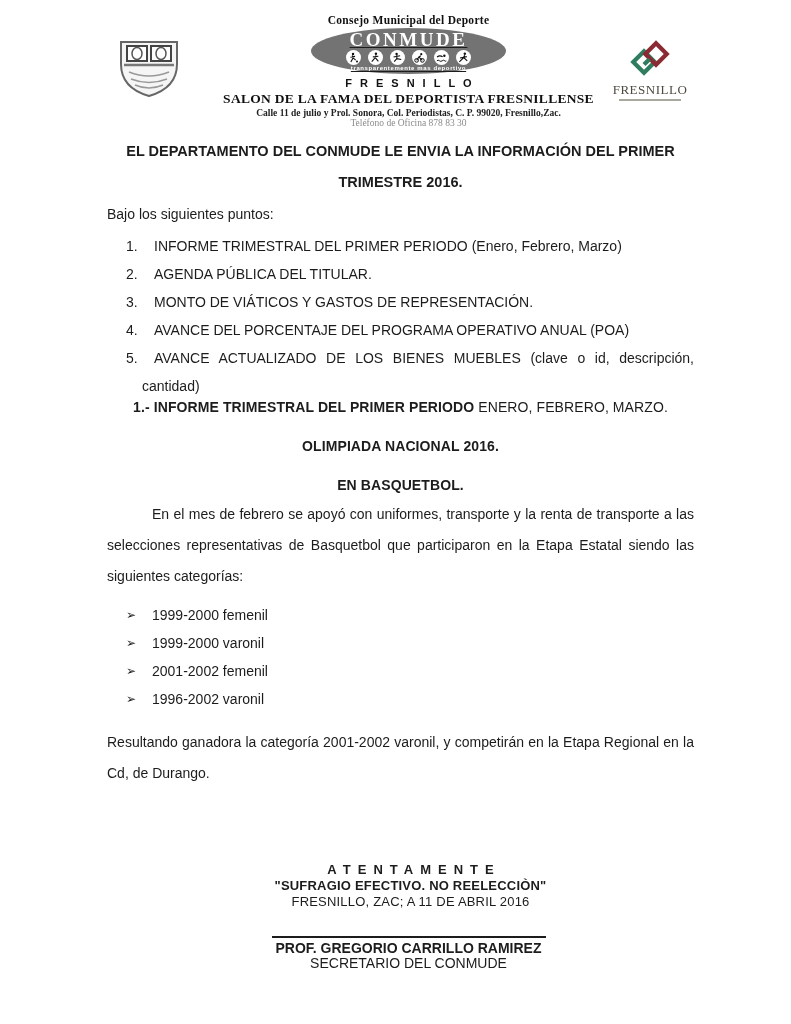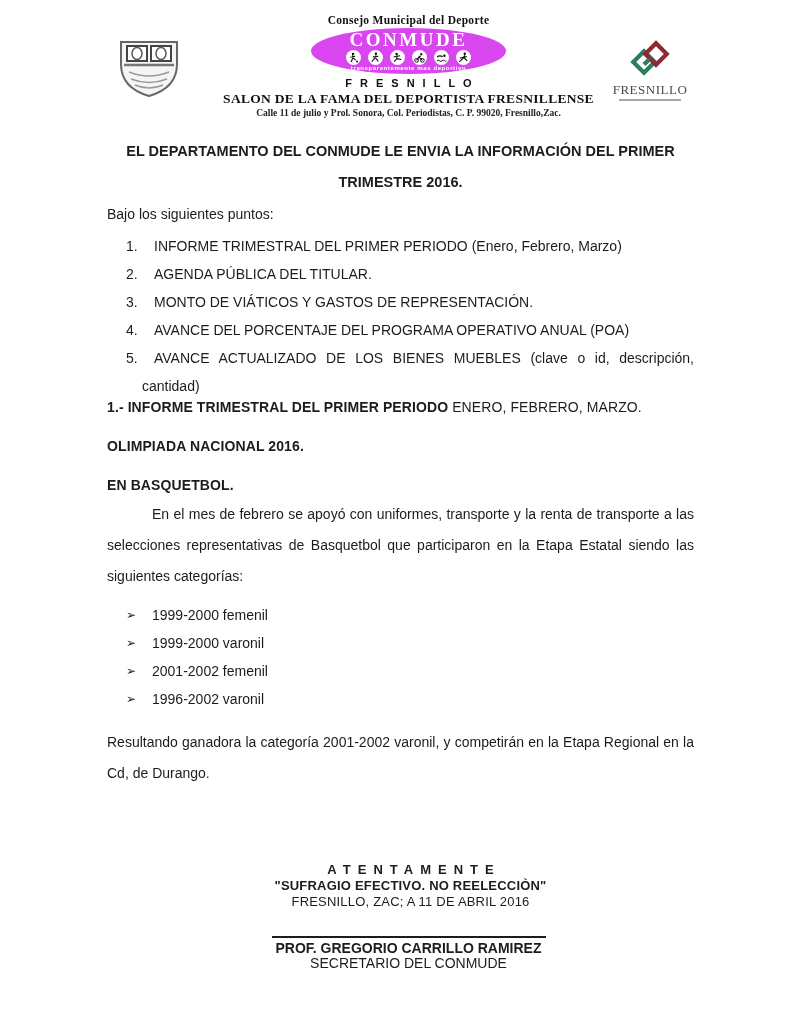--- a/index.html
+++ b/index.html
@@ -15,21 +15,21 @@
   .letterhead { position:absolute; top:0; left:0; right:0; height:130px; }
   .crest { position:absolute; left:117px; top:38px; }
   .center-col {
     position:absolute; left:50%; top:14px; transform:translateX(-50%);
     width:460px; text-align:center;
     font-family:"Liberation Serif","DejaVu Serif",serif;
   }
   .org-line { font-weight:bold; font-size:11.5px; letter-spacing:.3px; color:#111; }
   .oval {
     width:195px; height:46px; margin:2px auto 0; border-radius:50%;
-    background:#d946ef; box-sizing:border-box; padding-top:3px;
+    background:#737373; box-sizing:border-box; padding-top:3px;text-decoration:underline;
   }
   .conmude-name {
     color:#fff; font-weight:bold; font-size:19px; line-height:18px;
     letter-spacing:2.5px; font-family:"Liberation Serif","DejaVu Serif",serif;
   }
   .icons-row { display:flex; justify-content:center; gap:7px; margin-top:1px; height:15px; }
   .icon-circle {
     width:15px; height:15px; border-radius:50%; background:#fff;
     display:flex; align-items:center; justify-content:center; flex:0 0 auto;
   }
@@ -50,21 +50,21 @@
 
   
   .doc-body { position:absolute; left:107px; top:132px; width:587px; font-size:14px; }
   .doc-title { font-weight:bold; font-size:14.5px; line-height:31px; text-align:center; margin:4px 0 0; }
   .intro { line-height:28px; margin:2px 0 0; }
   ol.points { list-style:none; margin:4px 0 0; padding:0; }
   ol.points li { position:relative; padding-left:35px; text-indent:12px; line-height:28px; text-align:justify; }
   ol.points .num { position:absolute; left:19px; top:0; text-indent:0; }
   .sec-heading { font-size:14px; line-height:28px; margin:11px 0 0; font-weight:normal; }
   .sec-heading.first { margin-top:-7px; }
-  .sec-heading b, .sec-heading { letter-spacing:.1px; }
+  .sec-heading b, .sec-heading { letter-spacing:.1px;text-align:center; }
   .bold { font-weight:bold; }
   .para { line-height:31px; text-align:justify; margin:0; }
   .para.indent { text-indent:45px; }
   ul.cats { list-style:none; margin:9px 0 0; padding:0; }
   ul.cats li { position:relative; padding-left:45px; line-height:28px; }
   ul.cats .bullet { position:absolute; left:19px; top:0; font-family:"DejaVu Sans",sans-serif; font-size:12px; }
   .para.result { margin-top:14px; }
 
   
   .closing { position:absolute; top:862px; left:4px; right:0; text-align:center;
@@ -139,20 +139,21 @@
                 <path d="M1.2 9 L5.2 5 L8.4 8 M5.2 5 L6 3 M1.8 5.4 L8 4.2" stroke="#111" stroke-width="1" fill="none"></path>
               </svg>
           </span>
         </div>
         <div class="oval-tagline">transparentemente mas deportivo</div>
       </div>
 
       <div class="city-line">FRESNILLO</div>
       <div class="salon-line">SALON DE LA FAMA DEL DEPORTISTA FRESNILLENSE</div>
       <div class="address-line">Calle 11 de julio y Prol. Sonora, Col. Periodistas, C. P. 99020, Fresnillo,Zac.</div>
+      <div class="phone-line">Teléfono de Oficina 878 83 30</div>
     </div>
 
     <div class="fresnillo">
       <svg width="46" height="38" viewBox="0 0 46 38">
         <g fill="none" stroke-width="4.2">
           <rect x="-7.6" y="-7.6" width="15.2" height="15.2" transform="translate(17,22) rotate(45)" stroke="#2e7d5e"></rect>
           <rect x="-7.6" y="-7.6" width="15.2" height="15.2" transform="translate(29,14) rotate(45)" stroke="#8c2a33"></rect>
           <path d="M22.4 19.2 L17 24.6" stroke="#2e7d5e"></path>
         </g>
       </svg>

